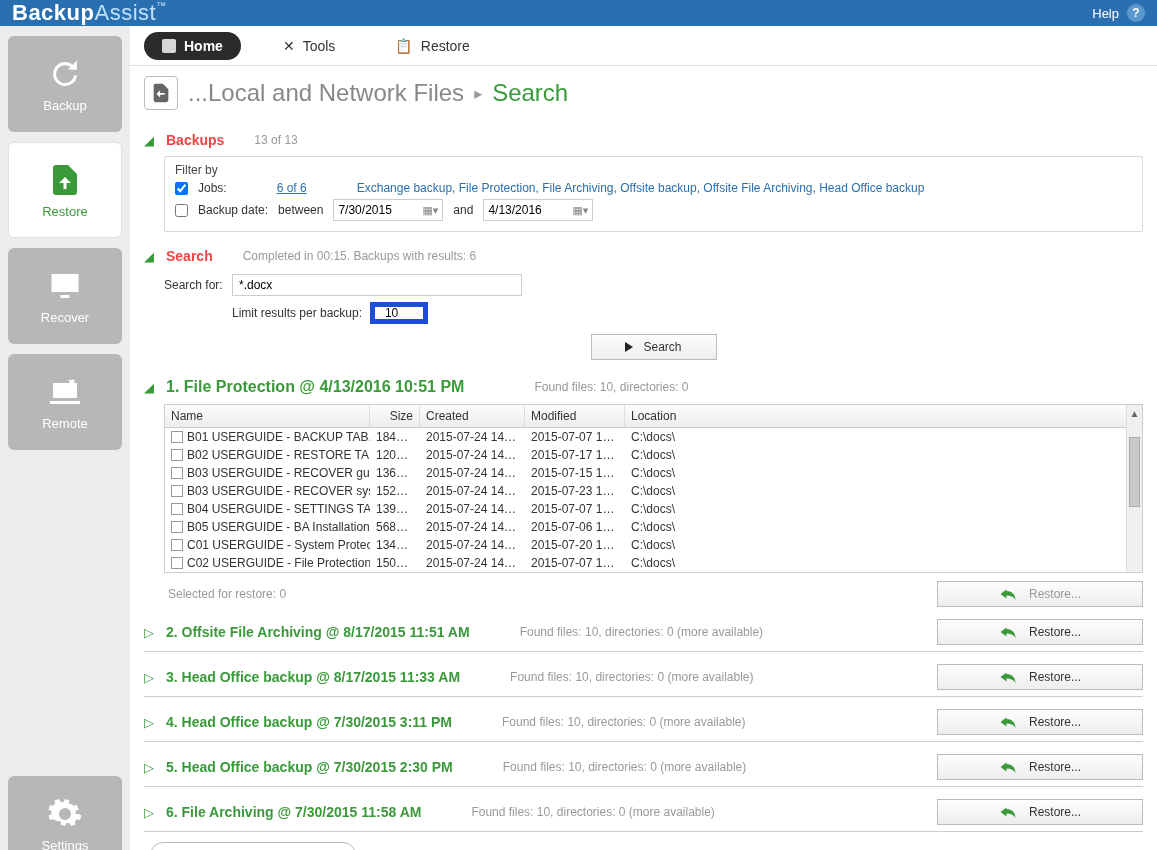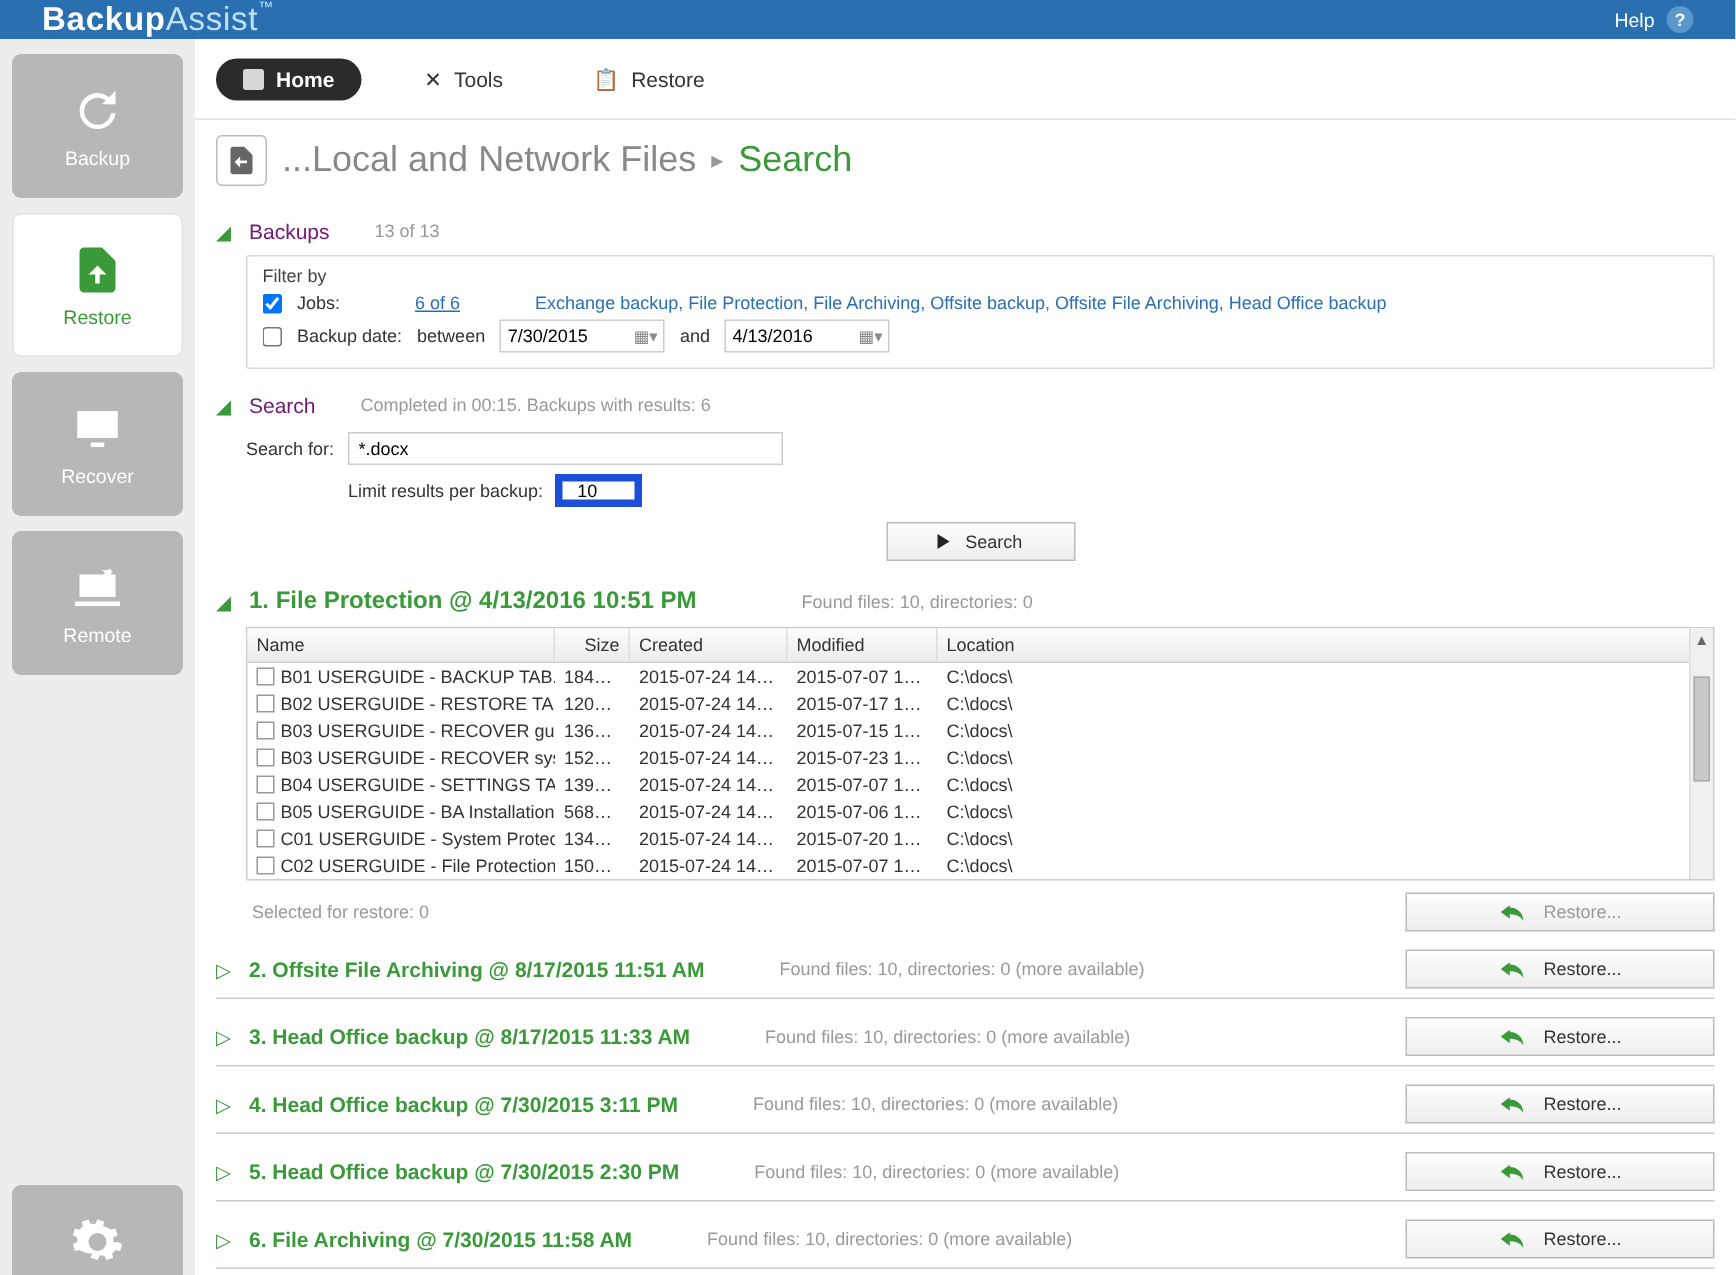--- a/index.html
+++ b/index.html
@@ -1,44 +1,44 @@
 <!DOCTYPE html>
 <html><head>
 <meta charset="utf-8">
 <style>
 * { box-sizing: border-box; margin: 0; padding: 0; font-family: "Segoe UI", Tahoma, Geneva, sans-serif; }
 body { background: #fff; font-size: 12px; color: #333; }
 .app { width: 1157px; height: 850px; display: flex; flex-direction: column; overflow: hidden; }
-.topbar { background: #2a6fb0; height: 44px; display: flex; align-items: center; justify-content: space-between; padding: 0 28px; }
+.topbar { background: #2a6fb0; height: 44px; display: flex; align-items: center; justify-content: space-between; padding: 0 12px; }
 .logo { color: #fff; font-size: 22px; font-weight: 300; letter-spacing: .5px; }
 .logo b { font-weight: 600; }
 .logo .assist { color: #bfe0ff; font-weight: 300; }
 .logo .tm { font-size: 10px; vertical-align: top; color: #bfe0ff; }
 .help { color: #fff; font-size: 13px; display: flex; align-items: center; gap: 8px; }
 .help-q { display:inline-flex; width:18px; height:18px; border-radius:50%; background:#5a97cc; color:#fff; align-items:center; justify-content:center; font-size:12px; font-weight:bold; }
 .body { flex:1; display:flex; background:#fafafa; }
 .sidebar { width:130px; background:#ededed; padding:10px 8px 10px 8px; display:flex; flex-direction:column; gap:10px; position:relative; }
 .side-btn { background:#b7b7b7; color:#fff; border-radius:6px; height:96px; display:flex; flex-direction:column; align-items:center; justify-content:center; gap:6px; font-size:13px; cursor:pointer; }
 .side-btn.active { background:#fff; color:#3a9a3a; border:1px solid #e0e0e0; }
 .side-btn svg { width:36px; height:36px; fill:currentColor; }
 .side-settings { margin-top:auto; }
 .content { flex:1; background:#fff; display:flex; flex-direction:column; }
-.tabs { height:54px; border-bottom:1px solid #e0e0e0; display:flex; align-items:center; padding:0 14px; gap:24px; }
+.tabs { height:40px; border-bottom:1px solid #e0e0e0; display:flex; align-items:center; padding:0 14px; gap:24px; }
 .tab { display:flex; align-items:center; gap:8px; font-size:14px; color:#333; cursor:pointer; padding:6px 18px; }
 .tab.home { background:#2b2b2b; color:#fff; border-radius:20px; font-weight:bold; }
 .tab.home::before { content:""; display:inline-block; width:14px; height:14px; background:#d7d7d7; border-radius:2px; }
 .crumb { display:flex; align-items:center; gap:10px; padding:10px 14px 6px 14px; }
 .back-icon { width:34px; height:34px; border:1px solid #bbb; border-radius:4px; display:flex; align-items:center; justify-content:center; color:#666; }
 .crumb-title { font-size:24px; color:#888; }
 .crumb-arrow { color:#999; font-size:16px; }
 .crumb-search { font-size:24px; color:#3a9a3a; }
 .main { flex:1; padding:6px 14px 14px 14px; overflow:hidden; display:flex; flex-direction:column; }
 .section-head { display:flex; align-items:center; gap:10px; margin-top:10px; }
 .sec-caret { color:#3a9a3a; font-size:13px; width:12px; }
-.sec-title { color:#701a75; font-weight:normal; font-size:14px; }
+.sec-title { color:#ef4444; font-weight:bold; font-size:14px; }
 .sec-sub { color:#999; font-size:12px; margin-left:20px; }
 .filter-box { border:1px solid #d9d9d9; border-radius:2px; padding:6px 10px 10px 10px; margin:8px 0 6px 20px; }
 .filter-row { display:flex; align-items:center; gap:10px; margin-top:4px; font-size:12px; }
 .filter-label { color:#444; }
 .joblink { color:#2a6fb0; text-decoration:underline; cursor:pointer; }
 .joblist { color:#2a6fb0; }
 .date-wrap { display:inline-flex; align-items:center; border:1px solid #ccc; height:22px; padding:0 4px; }
 .date-wrap input { border:none; width:80px; font-size:12px; outline:none; }
 .date-wrap .cal { color:#888; font-size:11px; margin-left:4px; }
 .search-box { margin:4px 0 0 20px; }

